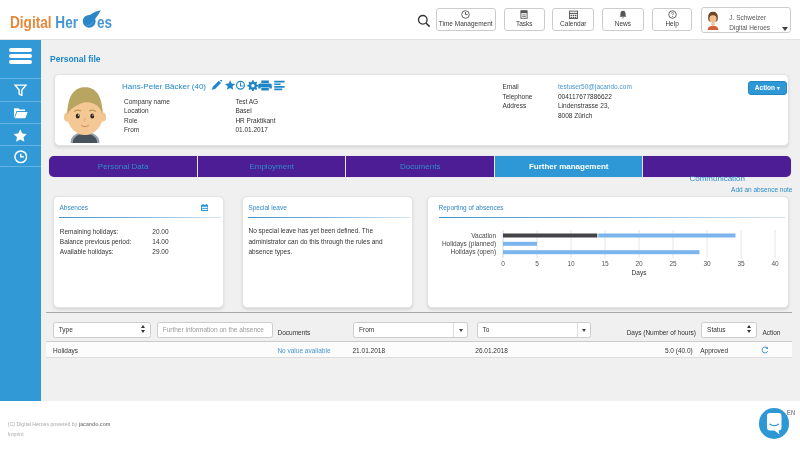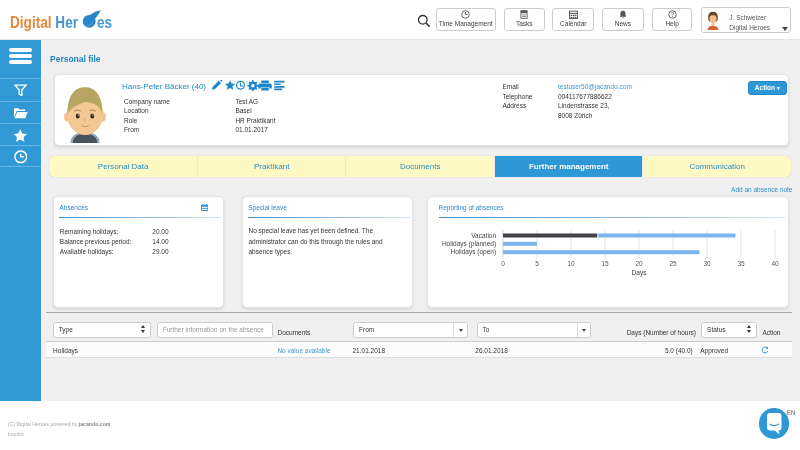--- a/index.html
+++ b/index.html
@@ -29,23 +29,23 @@
 #content { position:absolute; left:40.5px; top:40px; width:759.5px; height:361.3px; background:#f0f0f0; }
 #ptitle { position:absolute; left:50px; top:54.3px; font-size:8.5px; color:#1d86c8; font-weight:bold; }
 .card { position:absolute; background:#fff; border:1px solid #e3e3e3; border-radius:5px; box-shadow:0 1.5px 3px rgba(0,0,0,0.10); }
 #card1 { left:53.7px; top:74px; width:735.6px; height:72px; }
 #c1name { position:absolute; left:122px; top:82px; font-size:8px; color:#1e87c9; }
 .kv { position:absolute; font-size:6.5px; color:#333; line-height:9.5px; }
 #actionbtn { position:absolute; left:747.5px; top:81px; width:39.5px; height:14px; background:#2e98d6; border:1px solid #2487c4; border-radius:3px; color:#fff; font-size:6.5px; font-weight:bold; text-align:center; line-height:12.5px; }
 a.lnk { color:#4596d2; text-decoration:none; }
 
 
-#tabs { position:absolute; left:49.4px; top:155.6px; width:741.6px; height:21px; background:#fef9c3; border-radius:5px; box-shadow:0 0 1px rgba(0,0,0,0.25); display:flex; }
+#tabs { position:absolute; left:49.4px; top:155.6px; width:741.6px; height:21px; background:#4c1d95; border-radius:5px; box-shadow:0 0 1px rgba(0,0,0,0.25); display:flex; }
 .tab { flex:1; text-align:center; line-height:21px; font-size:8px; color:#2d8dc8; border-right:1px solid #e8e8e8; }
-.tab:last-child { border-right:none; }
+.tab:last-child { border-right:none;margin-top:12px; }
 .tab.active { background:#2e98d6; color:#fff; font-weight:bold; }
 #addlink { position:absolute; right:7.5px; top:185.9px; font-size:6.5px; color:#2d8dc8; }
 
 
 #cardA { left:52.8px; top:196.3px; width:171.4px; height:112.2px; }
 #cardB { left:241.5px; top:196.3px; width:171.4px; height:112.2px; }
 #cardC { left:426.5px; top:196.3px; width:362px; height:112.2px; }
 .ctitle { position:absolute; left:5.7px; top:6.8px; font-size:6.5px; color:#3088c6; }
 .chr { position:absolute; left:5px; right:2px; top:19.3px; height:1.2px; background:linear-gradient(to right, #4191ca 0%, #79afda 45%, #d5e6f4 100%); }
 .crow { position:absolute; left:6px; font-size:6.5px; color:#333; }
@@ -214,21 +214,21 @@
   <div class="kv" style="left:558px; top:82.1px;">
     <div><a class="lnk">testuser50@jacando.com</a></div>
       <div>004117677886622</div>
       <div>Lindenstrasse 23,</div>
       <div>8008 Zürich</div>
   </div>
   <div id="actionbtn">Action <span style="font-size:5.5px">▾</span></div>
 
   <div id="tabs">
     <div class="tab">Personal Data</div>
-    <div class="tab">Praktikant</div>
+    <div class="tab">Employment</div>
     <div class="tab">Documents</div>
     <div class="tab active">Further management</div>
     <div class="tab">Communication</div>
   </div>
   <div id="addlink">Add an absence note</div>
 
   <div class="card" id="cardA">
     <div class="ctitle">Absences</div>
     <svg style="position:absolute;left:147.2px;top:6.7px" width="7.4" height="7.4" viewBox="0 0 16 16">
         <rect x="0" y="1.6" width="16" height="14.4" rx="1.6" fill="#2e96d3"></rect>

